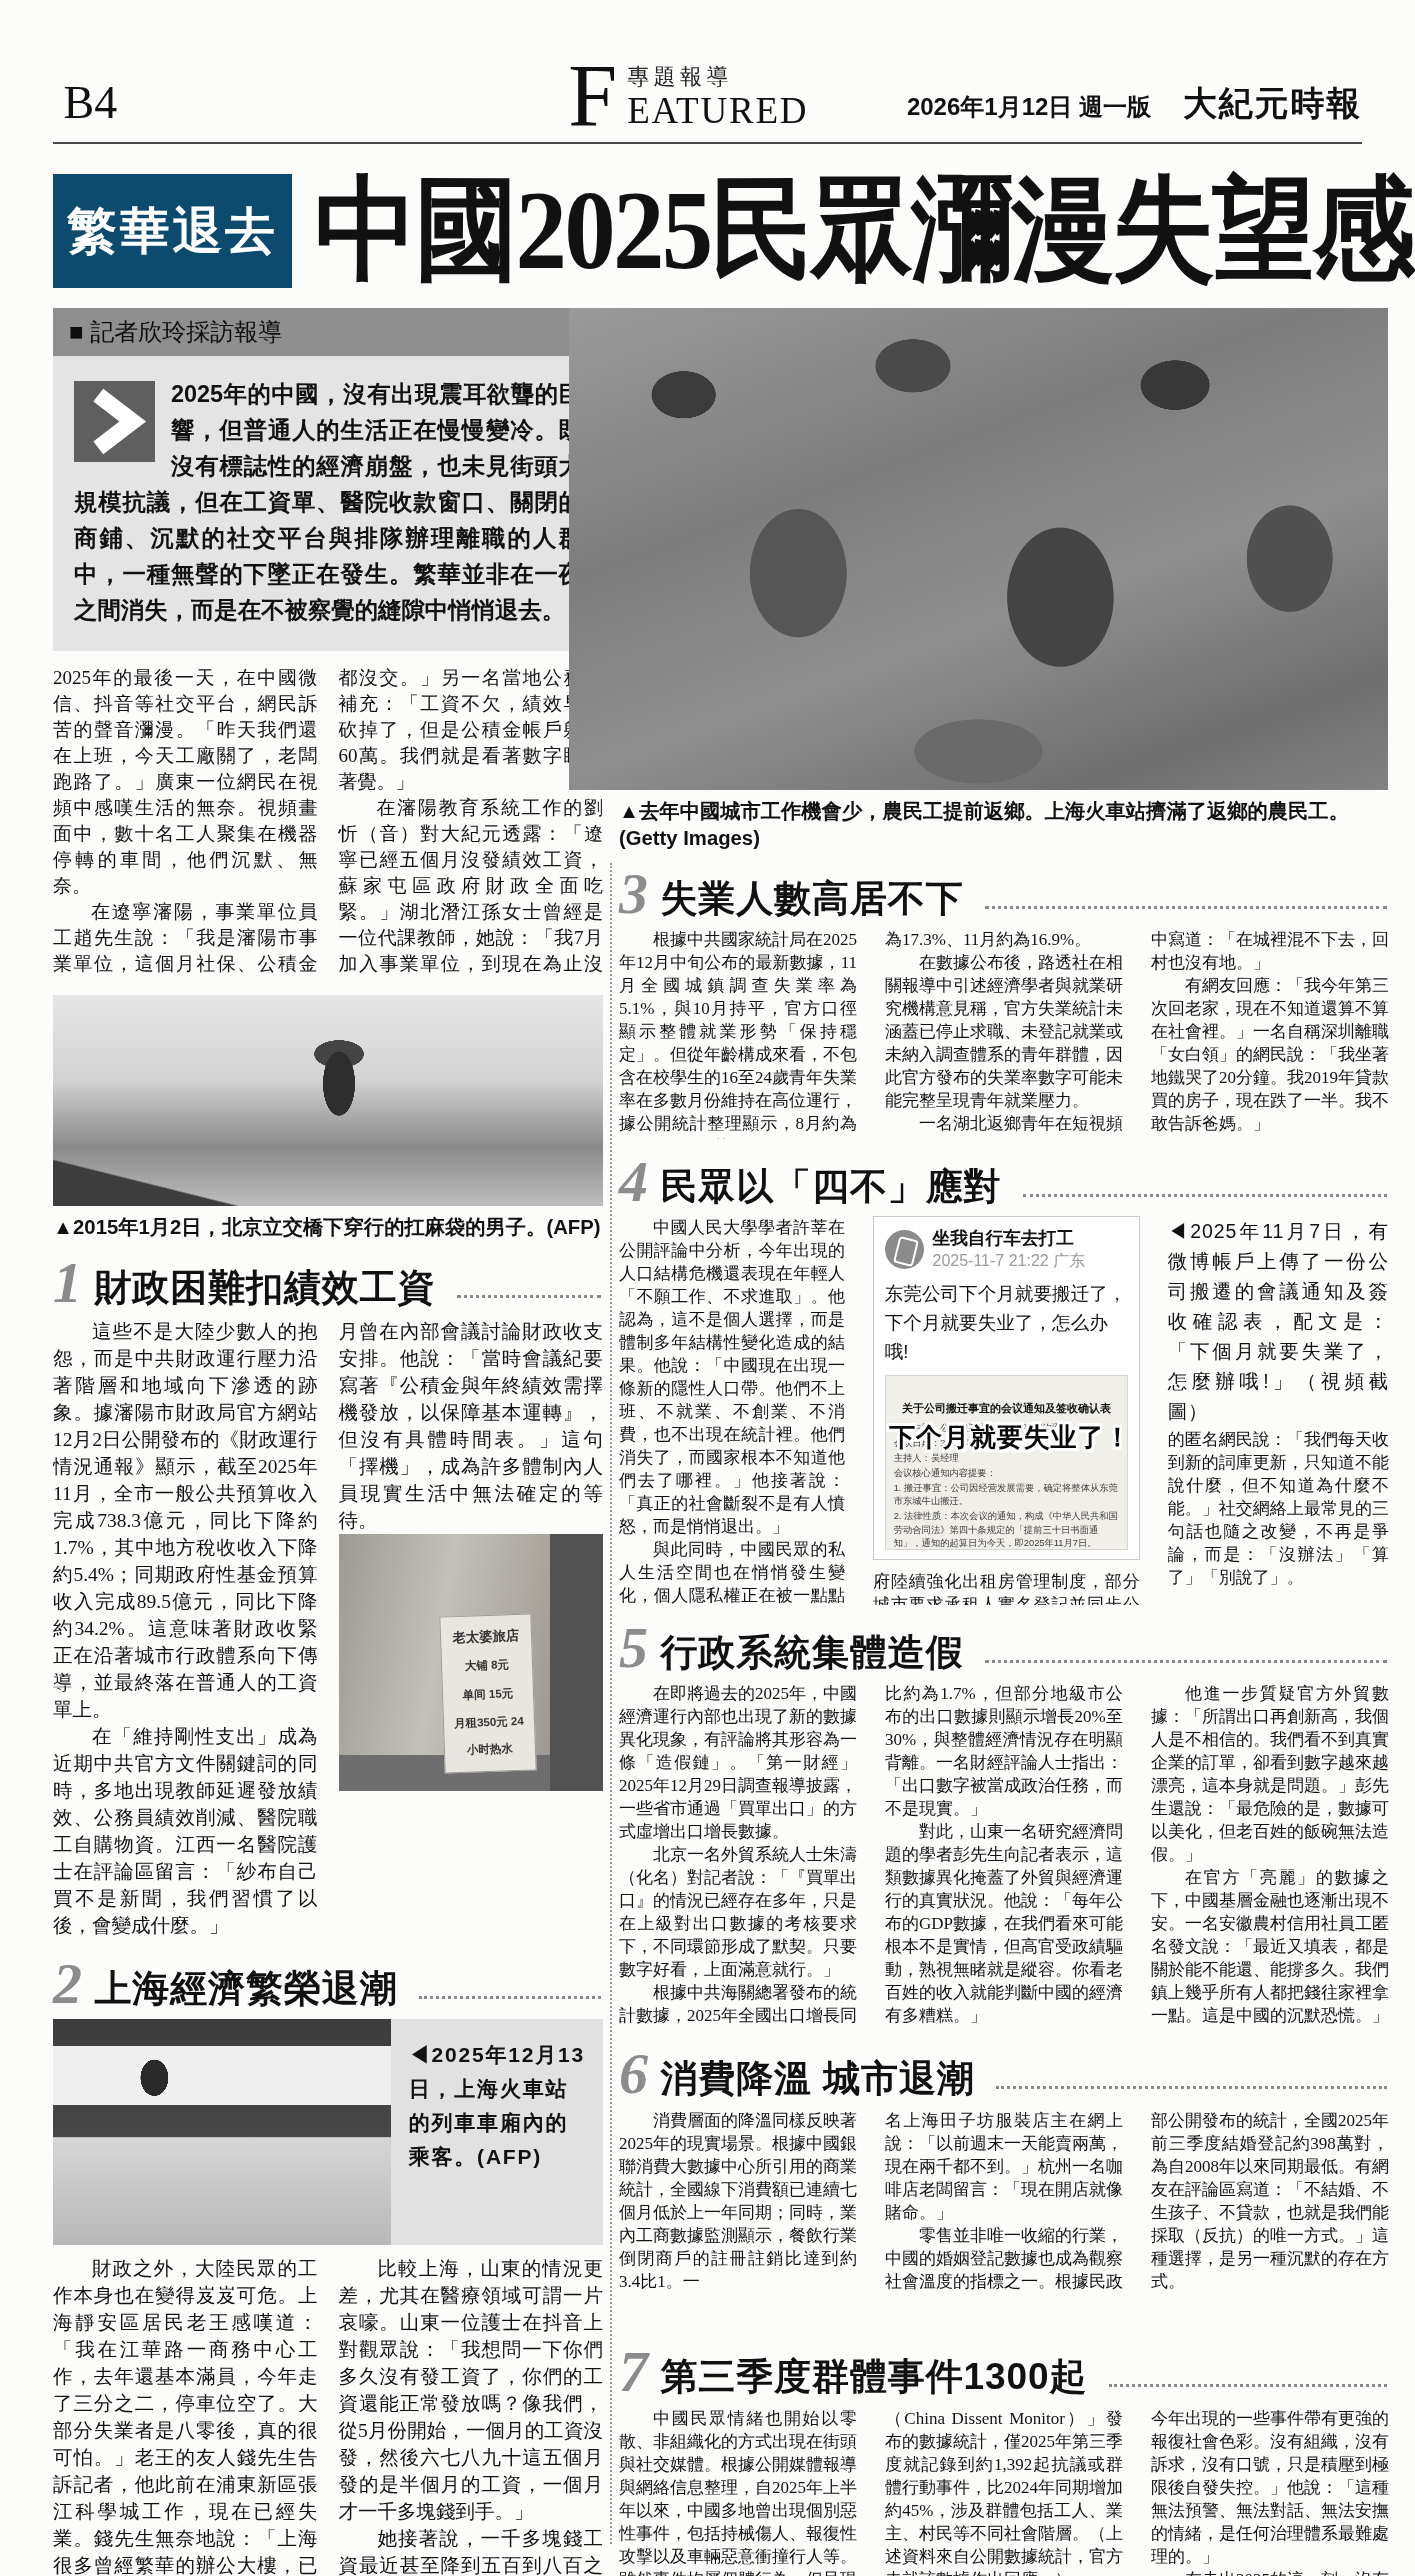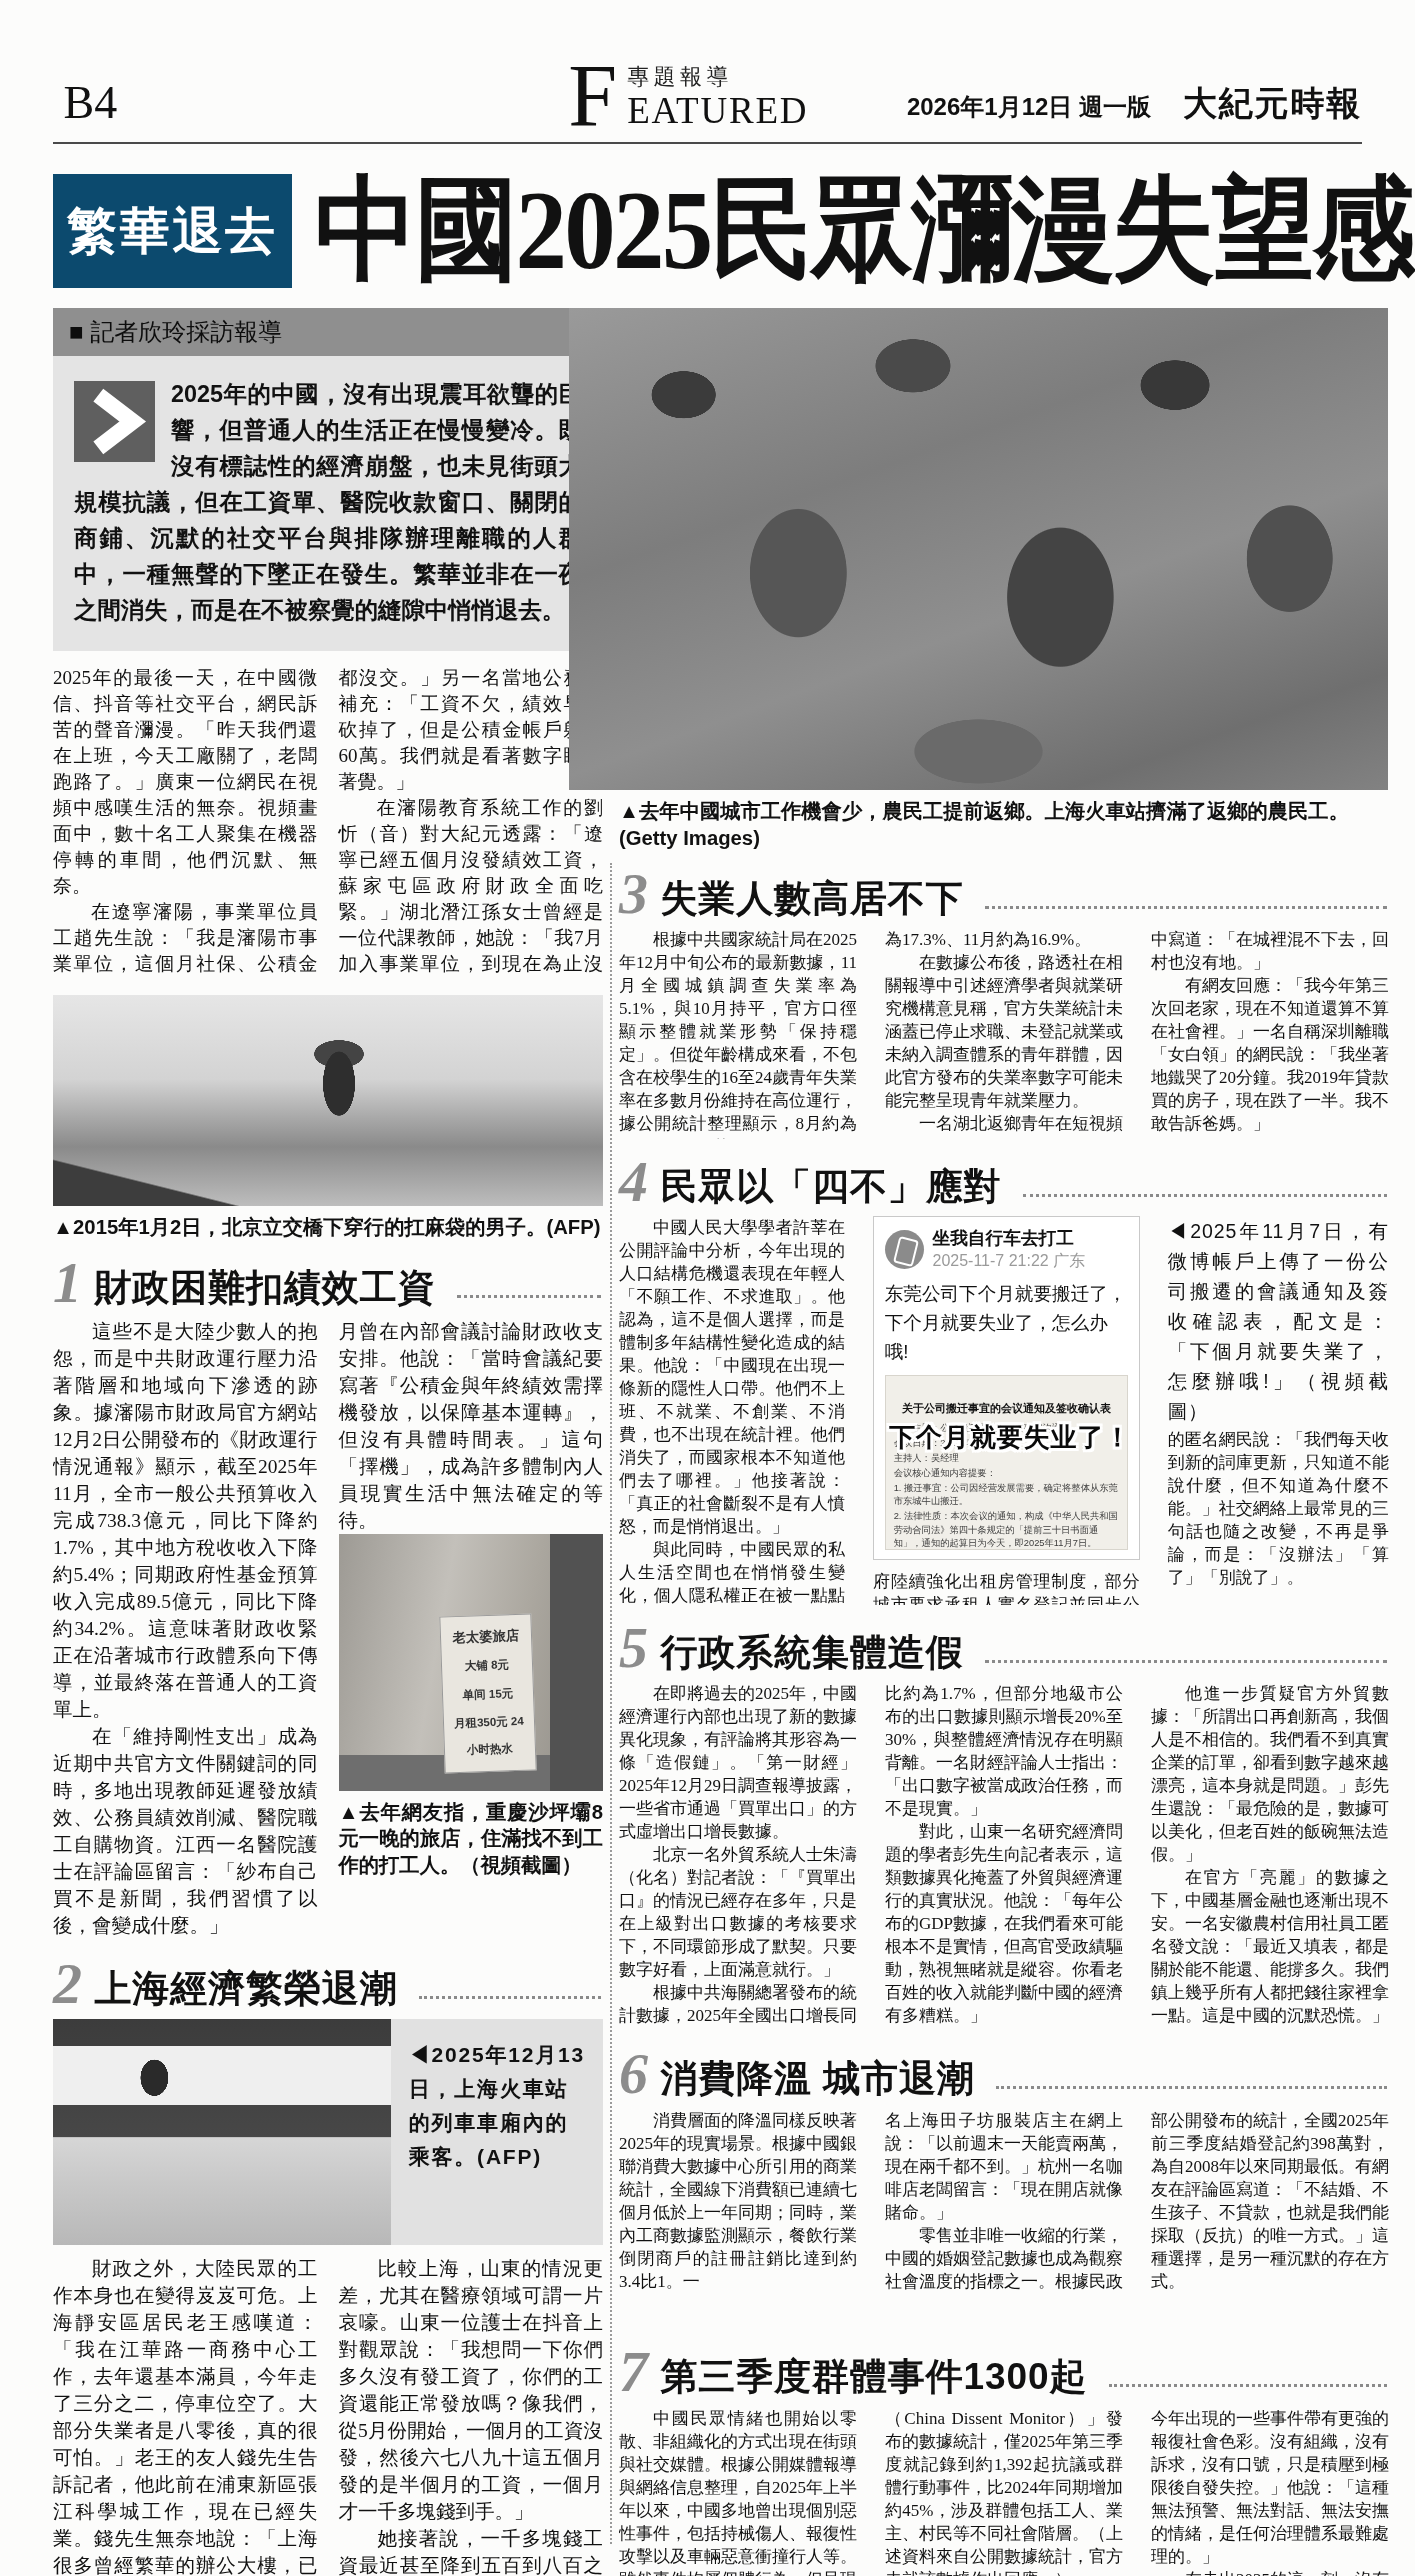--- a/index.html
+++ b/index.html
@@ -173,21 +173,20 @@
             <p class="para">月曾在內部會議討論財政收支安排。他說：「當時會議紀要寫著『公積金與年終績效需擇機發放，以保障基本運轉』，但沒有具體時間表。」這句「擇機」，成為許多體制內人員現實生活中無法確定的等待。</p>
           </div>
         <div class="photo photo-hostel">
           <div class="hostel-sign">
               <p class="para">老太婆旅店</p>
               <p class="para">大铺 8元</p>
               <p class="para">单间 15元</p>
               <p class="para">月租350元 24小时热水</p>
             </div>
         </div>
-        <div class="caption">▲去年網友指，重慶沙坪壩8元一晚的旅店，住滿找不到工作的打工人。（視頻截圖）</div>
       </div>
     </div>
 
     <div class="section-head">
       <span class="sec-num">2</span>
       <span class="sec-title">上海經濟繁榮退潮</span>
       <span class="leader"></span>
     </div>
     <div class="photo-train-row">
       <div class="photo photo-train"></div>

